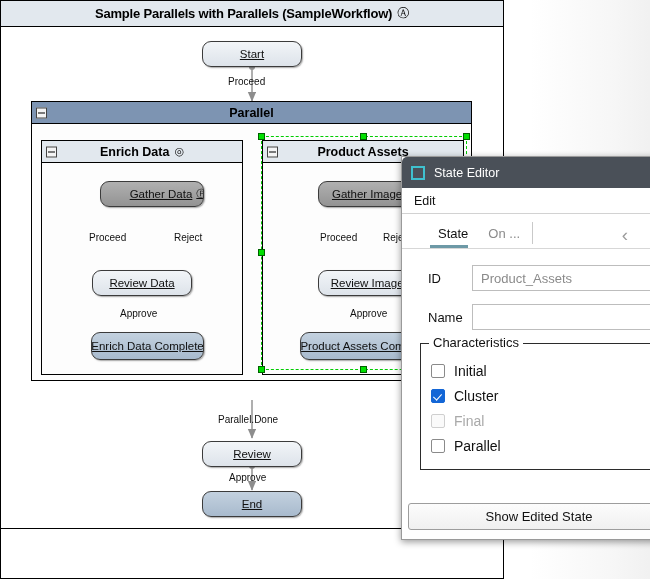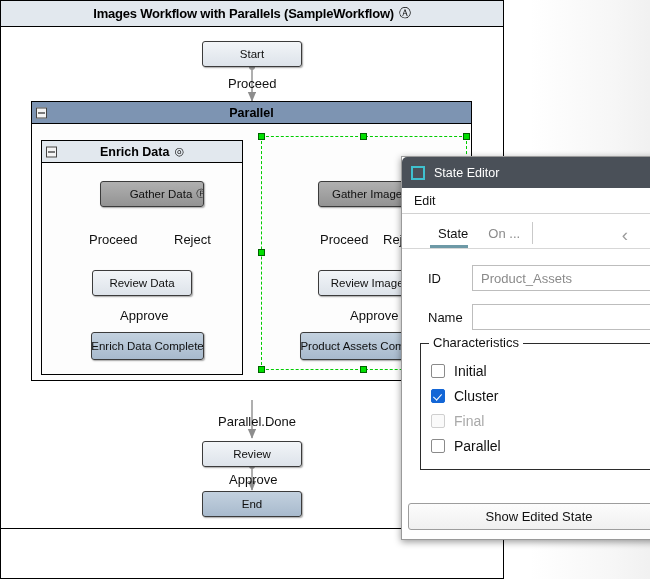--- a/index.html
+++ b/index.html
@@ -45,25 +45,25 @@
     background:#e2e8ee;border-bottom:1px solid #000;
     display:flex;align-items:center;justify-content:center;
     font-weight:bold;font-size:13px;color:#000;box-sizing:border-box;
     letter-spacing:-0.2px;
   }
   .diagram-title .sym{margin-left:5px;font-weight:normal;font-size:12px;}
 
   
   .node{
     position:absolute;box-sizing:border-box;
-    border:1px solid #3b3b3b;border-radius:3px;
+    border:1px solid #3b3b3b;border-radius:9px;
     display:flex;align-items:center;justify-content:center;
     font-size:11.5px;color:#101010;
     box-shadow:1px 1px 1.5px rgba(0,0,0,0.35);
-    white-space:nowrap;overflow:hidden;
+    white-space:nowrap;overflow:hidden;text-decoration:underline;
   }
   .node.dark{background:linear-gradient(to bottom,#b0b0b0,#939393);}
   .node.light{background:linear-gradient(to bottom,#f2f5f8,#dde3ea);}
   .node.blue{background:linear-gradient(to bottom,#c3d1df,#a8bacd);}
   .node .sym{margin-left:4px;font-size:10px;}
 
   
   .composite{
     position:absolute;box-sizing:border-box;
     border:1px solid #000;background:#ffffff;
@@ -89,21 +89,21 @@
     width:11px;height:11px;border:1px solid #444;background:#f4f4f4;
     display:flex;align-items:center;justify-content:center;
     font-size:10px;line-height:1;color:#000;box-sizing:border-box;
   }
   .collapse-btn::before{
     content:"";display:block;width:7px;height:1px;background:#000;
   }
 
   
   .edge-label{
-    position:absolute;font-size:13px;color:#111;white-space:nowrap;
+    position:absolute;font-size:10px;color:#111;white-space:nowrap;
     background:transparent;
   }
 
   
   svg.wires{position:absolute;left:0;top:0;width:650px;height:579px;overflow:visible;pointer-events:none;}
 
   
   .sel-rect{
     position:absolute;box-sizing:border-box;
     border:1px dashed #00cc00;
@@ -209,21 +209,21 @@
 
 <div id="app">
 
   <div class="canvas"></div>
   <div class="canvas-fade"></div>
 
   <div class="frame-outer"></div>
   <div class="frame-outer2"></div>
 
   <div class="diagram-title">
-    <span>Images Workflow with Parallels (SampleWorkflow)</span>
+    <span>Sample Parallels with Parallels (SampleWorkflow)</span>
     <span class="sym">Ⓐ</span>
   </div>
 
   <svg class="wires">
     <defs>
       <marker id="ah" markerWidth="9" markerHeight="9" refX="6.5" refY="3" orient="auto">
         <path d="M0,0 L7,3 L0,6 z" fill="#8d8d8d"></path>
       </marker>
     </defs>
 
@@ -282,20 +282,27 @@
 
   <div class="node light" style="left:92px;top:270px;width:100px;height:26px;">
     <span>Review Data</span>
   </div>
   <div class="edge-label" style="left:120px;top:308px;">Approve</div>
 
   <div class="node blue" style="left:91px;top:332px;width:113px;height:28px;">
     <span>Enrich Data Complete</span>
   </div>
 
+  <div class="composite" style="left:262px;top:140px;width:202px;height:235px;">
+    <div class="comp-header pale">
+      <div class="collapse-btn"></div>
+      <span>Product Assets</span>
+    </div>
+    <div class="body" style="top:22px;"></div>
+  </div>
 
   <div class="node dark" style="left:318px;top:181px;width:104px;height:26px;">
     <span>Gather Images</span>
   </div>
   <div class="edge-label" style="left:320px;top:232px;">Proceed</div>
   <div class="edge-label" style="left:383px;top:232px;">Reject</div>
 
   <div class="node light" style="left:318px;top:270px;width:104px;height:26px;">
     <span>Review Images</span>
   </div>

